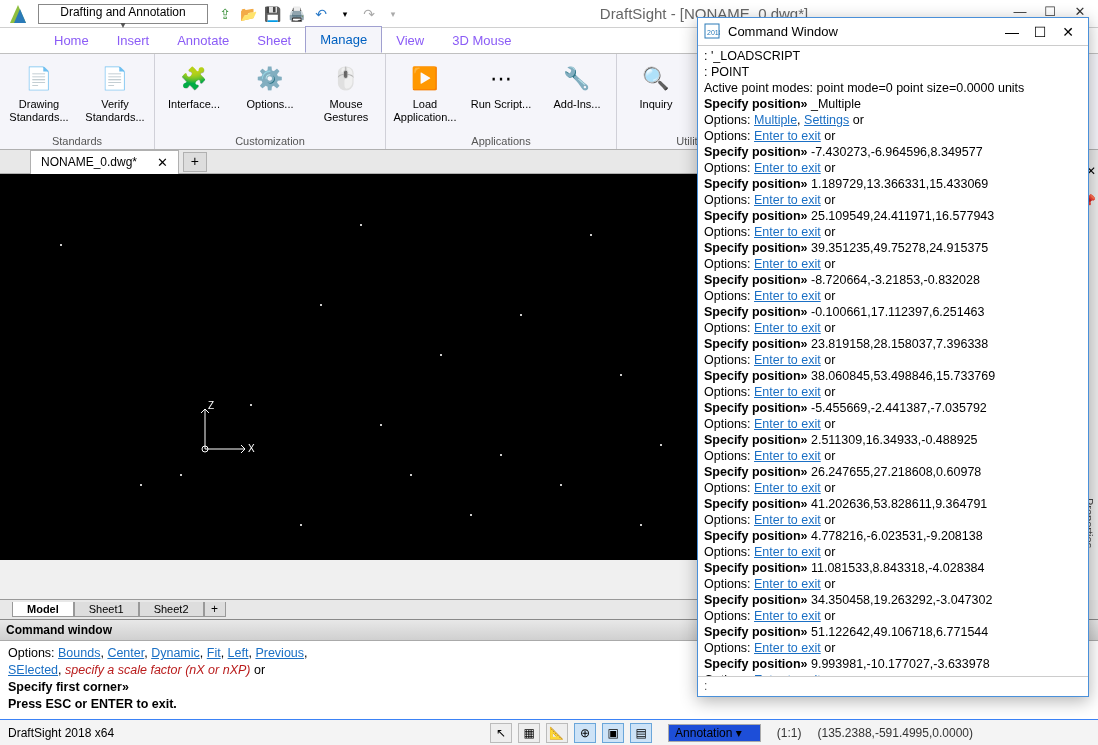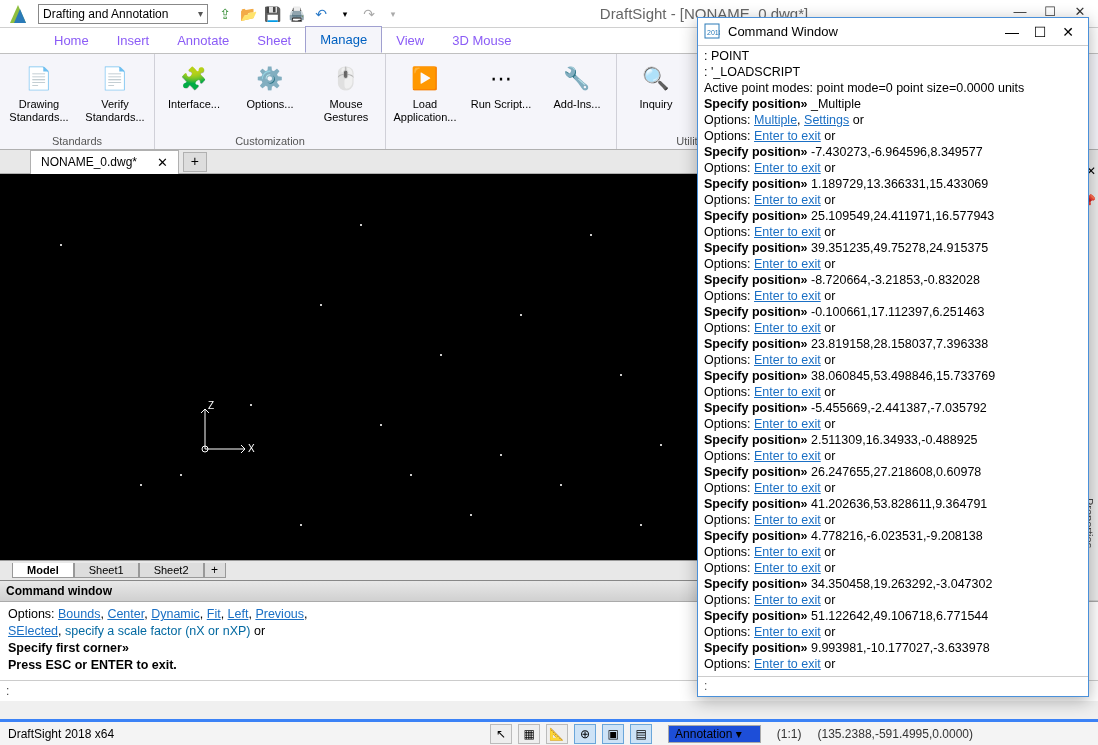--- a/index.html
+++ b/index.html
@@ -1,21 +1,21 @@
 <!DOCTYPE html>
 <html><head>
 <meta charset="utf-8">
 <style>
 * { margin: 0; padding: 0; box-sizing: border-box; font-family: "Segoe UI", Tahoma, sans-serif; }
 body { width: 1098px; height: 745px; background: #f0f0f0; position: relative; overflow: hidden; font-size: 12px; }
 
 
 .titlebar { height: 28px; background: #fff; display: flex; align-items: center; padding: 2px 4px; border-bottom: 1px solid #d0d0d0; }
 .app-logo { width: 28px; height: 24px; margin-right: 6px; display:flex; align-items:center; justify-content:center;}
-.workspace-select { height: 20px; width: 170px; font-size: 12px; border:1px solid #888; background:#fff; padding:0 4px; display:flex; align-items:center; justify-content:space-between;}
+.workspace-select { height: 20px; width: 170px; font-size: 12px; border:1px solid #888; background:#fff; padding:0 4px; display:flex; align-items:center; justify-content:space-between;flex-direction:column;}
 .ws-arrow { font-size:10px; color:#555;}
 .qat { display: flex; gap: 6px; margin-left: 8px; align-items: center; }
 .qat-icon { width: 18px; height: 18px; display:flex; align-items:center; justify-content:center; font-size:14px; }
 .title-text { flex: 1; text-align: center; color: #666; font-size: 15px; }
 .win-controls { display:flex; gap:2px;}
 .win-btn { width:28px; height:20px; text-align:center; font-size:13px; color:#333;}
 
 
 .ribbon-tabs { height: 26px; background: #fff; display: flex; align-items:flex-end; padding-left: 40px; gap: 0; border-bottom: 1px solid #c0c0c0; }
 .ribbon-tab { padding: 5px 14px; font-size: 13px; color: #8b5cf6; cursor:pointer; }
@@ -35,36 +35,36 @@
 .doc-close { font-size:13px; cursor:pointer;}
 .doc-add { width:24px; height:20px; background:#ddd; border:1px solid #b0b0b0; margin-left:4px; text-align:center; font-size:14px; cursor:pointer;}
 
 
 .canvas-area { position:relative; background:#000; height:386px; }
 .ucs { position:absolute; left:195px; top:225px; color:#fff; font-size:11px; font-family:monospace;}
 .ucs svg { overflow:visible;}
 .point { position:absolute; width:2px; height:2px; background:#ccc;}
 
 
-.sheet-tabs { height:20px; background:#e8e8e8; display:flex; align-items:center; padding-left:12px; gap:0; border-top:1px solid #999;}
+.sheet-tabs { height:20px; background:#e8e8e8; display:flex; align-items:center; padding-left:12px; gap:0; border-top:1px solid #999;margin-top:39px;}
 .sheet-tab { border:1px solid #999; border-top:none; padding:1px 14px; font-size:11px; background:#ddd; cursor:pointer;}
 .sheet-tab.active{background:#fff; font-weight:bold;}
 .sheet-add { width:22px; text-align:center; border:1px solid #999; border-top:none; background:#ddd; cursor:pointer;}
 
 
 .cmd-panel { border-top:1px solid #888;}
 .cmd-header { background:linear-gradient(#e8e8e8,#d0d0d0); padding:3px 6px; font-size:12px; font-weight:bold; border-bottom:1px solid #aaa;}
 .cmd-body { background:#fff; padding:4px 8px; font-size:12.5px; line-height:17px; height:78px; overflow:hidden;}
 .cmd-body .opt-link{ color:#1a6fc4; text-decoration:underline; cursor:pointer;margin-top:6px;}
-.cmd-body .it { color:#0369a1;}
+.cmd-body .it { font-style:italic; color:#b91c1c;}
 .cmd-body b { font-weight:bold;}
 .cmd-input-row { background:#fff; border-top:1px solid #ccc; padding:3px 6px; font-size:12px; color:#444;}
 
 
-.statusbar { position:absolute; bottom:0; left:0; right:0; height:26px; background:#f4f4f4; border-top:3px solid #3b82f6; display:flex; align-items:center; padding:0 8px; font-size:12px; gap:16px;}
+.statusbar { position:absolute; bottom:0; left:0; right:0; height:26px; background:#f4f4f4; border-top:1px solid #3b82f6; display:flex; align-items:center; padding:0 8px; font-size:12px; gap:16px;}
 .status-icons { display:flex; gap:6px; margin-left: 360px;}
 .status-icon { width:22px; height:20px; border:1px solid #bbb; background:#eee; display:flex; align-items:center; justify-content:center; font-size:12px; cursor:pointer;}
 .status-icon.active { background:#cde3f7; border-color:#6aa6da;}
 .anno-select { border:1px solid #aaa; padding:1px 18px 1px 6px; background:#1d4ed8; font-size:12px;}
 .coord { font-size:12px; color:#333;}
 
 
 .float-win { position:absolute; left:697px; top:17px; width:392px; height:680px; background:#fff; border:1px solid #4a90d9; box-shadow:0 4px 16px rgba(0,0,0,0.3);}
 .float-titlebar { height:28px; display:flex; align-items:center; padding:0 6px; border-bottom:1px solid #ccc;}
 .float-title-icon { width:18px; height:18px; margin-right:6px;}
@@ -164,20 +164,21 @@
         </div>
         <div class="ribbon-item">
           <div class="ribbon-item-icon">⋯</div>
           <div>Run Script...</div>
         </div>
         <div class="ribbon-item">
           <div class="ribbon-item-icon">🔧</div>
           <div>Add-Ins...</div>
         </div>
       </div>
+      <div class="ribbon-group-label">Applications</div>
     </div>
     <div class="ribbon-group">
       <div class="ribbon-group-items">
         <div class="ribbon-item">
           <div class="ribbon-item-icon">🔍</div>
           <div>Inquiry</div>
         </div>
         <div class="ribbon-item">
           <div class="ribbon-item-icon">🧮</div>
           <div>Smart Calculator</div>
@@ -277,22 +278,22 @@
           <rect x="1" y="1" width="14" height="14" fill="#fff" stroke="#2a7ab8"></rect>
           <text x="3" y="12" font-size="7" fill="#2a7ab8">2018</text>
         </svg>
     </span>
     <span class="float-title">Command Window</span>
     <span class="float-btn">—</span>
     <span class="float-btn">☐</span>
     <span class="float-btn">✕</span>
   </div>
   <div class="float-body" id="float-body">
+      <div>: '_LOADSCRIPT</div>
       <div>: POINT</div>
-      <div>: '_LOADSCRIPT</div>
       <div>Active point modes: point mode=0 point size=0.0000 units</div>
       <div><span class="sp">Specify position»</span> _Multiple</div>
       <div>Options: <span class="lk">Multiple</span>, <span class="lk">Settings</span> or</div>
       <div>Options: <span class="lk">Enter to exit</span> or</div>
       <div><span class="sp">Specify position»</span> -7.430273,-6.964596,8.349577</div>
       <div>Options: <span class="lk">Enter to exit</span> or</div>
       <div><span class="sp">Specify position»</span> 1.189729,13.366331,15.433069</div>
       <div>Options: <span class="lk">Enter to exit</span> or</div>
       <div><span class="sp">Specify position»</span> 25.109549,24.411971,16.577943</div>
       <div>Options: <span class="lk">Enter to exit</span> or</div>
@@ -309,20 +310,21 @@
       <div><span class="sp">Specify position»</span> -5.455669,-2.441387,-7.035792</div>
       <div>Options: <span class="lk">Enter to exit</span> or</div>
       <div><span class="sp">Specify position»</span> 2.511309,16.34933,-0.488925</div>
       <div>Options: <span class="lk">Enter to exit</span> or</div>
       <div><span class="sp">Specify position»</span> 26.247655,27.218608,0.60978</div>
       <div>Options: <span class="lk">Enter to exit</span> or</div>
       <div><span class="sp">Specify position»</span> 41.202636,53.828611,9.364791</div>
       <div>Options: <span class="lk">Enter to exit</span> or</div>
       <div><span class="sp">Specify position»</span> 4.778216,-6.023531,-9.208138</div>
       <div>Options: <span class="lk">Enter to exit</span> or</div>
+      <div><span class="sp">Specify position»</span> 11.081533,8.843318,-4.028384</div>
       <div>Options: <span class="lk">Enter to exit</span> or</div>
       <div><span class="sp">Specify position»</span> 34.350458,19.263292,-3.047302</div>
       <div>Options: <span class="lk">Enter to exit</span> or</div>
       <div><span class="sp">Specify position»</span> 51.122642,49.106718,6.771544</div>
       <div>Options: <span class="lk">Enter to exit</span> or</div>
       <div><span class="sp">Specify position»</span> 9.993981,-10.177027,-3.633978</div>
       <div>Options: <span class="lk">Enter to exit</span> or</div>
     </div>
   <div class="float-input">:</div>
 </div>

